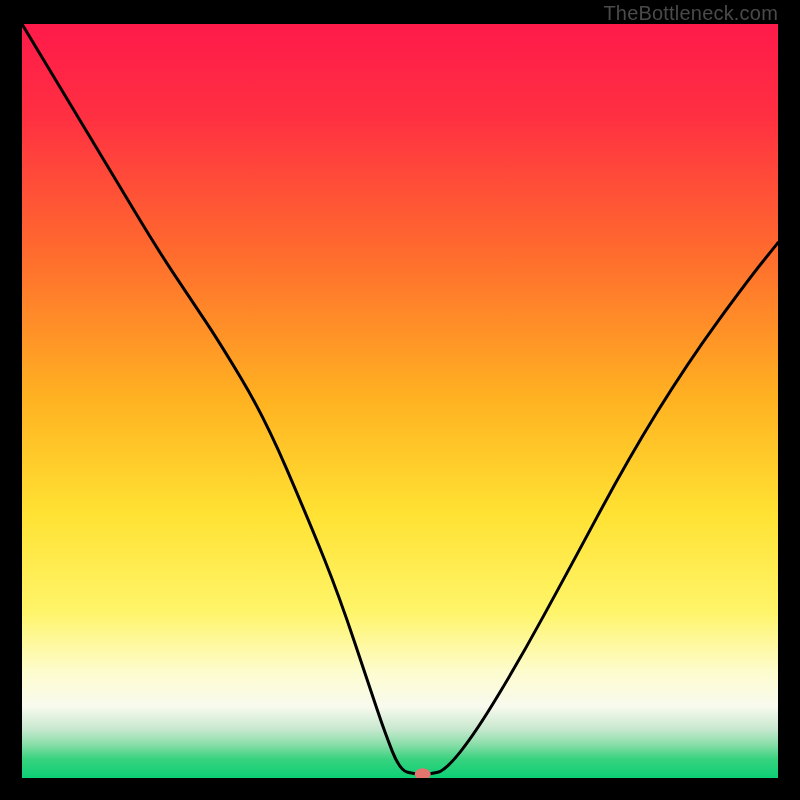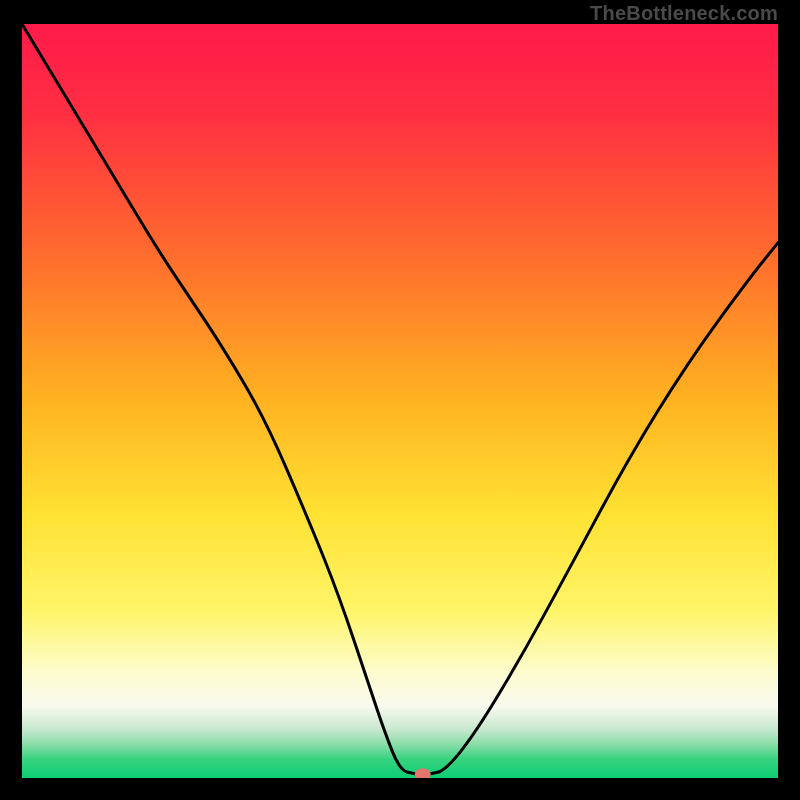--- a/index.html
+++ b/index.html
@@ -22,21 +22,21 @@
     left: 22px;
     top: 24px;
     width: 756px;   
     height: 754px;  
   }
   .watermark {
     position: absolute;
     top: 2px;
     right: 22px;
     font-size: 20px;
-    font-weight: 700;
+    font-weight: 400;
     color: #4a4a4a;
     letter-spacing: 0.2px;
     user-select: none;
   }
   svg {
     display: block;
   }
 </style>
 </head>
 <body>

